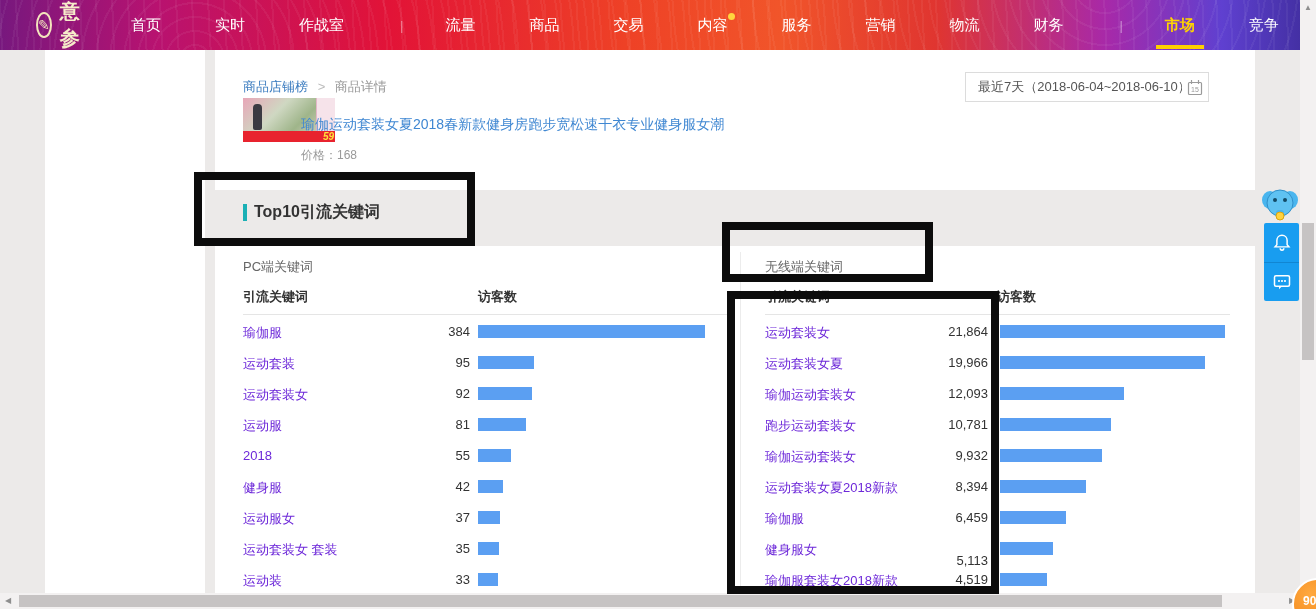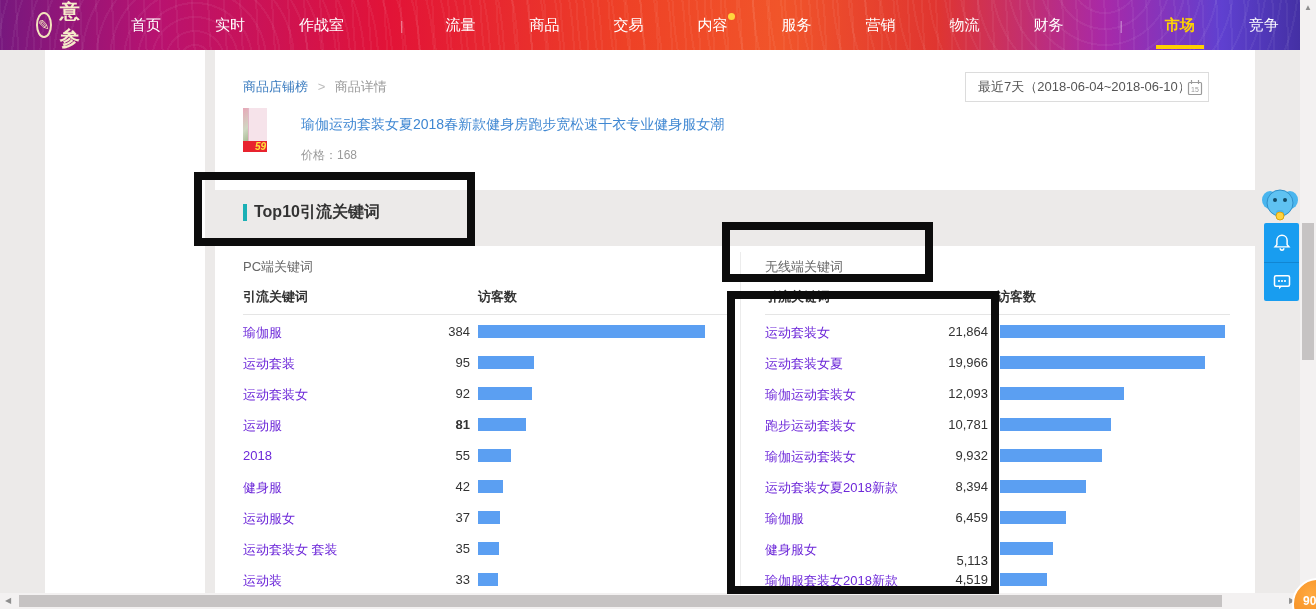--- a/index.html
+++ b/index.html
@@ -28,21 +28,21 @@
   
   .side-col{position:absolute;left:45px;top:50px;width:160px;height:543px;background:#fff;}
   .card1{position:absolute;left:215px;top:50px;width:1040px;height:140px;background:#fff;}
   .card2{position:absolute;left:215px;top:246px;width:1040px;height:418px;background:#fff;}
 
   
   .breadcrumb{position:absolute;left:28px;top:28px;font-size:13px;}
   .bc-link{color:#3a7bbf;cursor:pointer;}
   .bc-sep{color:#bbb;margin:0 6px;}
   .bc-cur{color:#999;}
-  .thumb{position:absolute;left:28px;top:58px;width:24px;height:44px;overflow:hidden;background:linear-gradient(135deg,#e8a6b8 0%,#cfd8c2 35%,#9fb58a 60%,#f3dede 100%);}
+  .thumb{position:absolute;left:28px;top:48px;width:46px;height:44px;overflow:hidden;background:linear-gradient(135deg,#e8a6b8 0%,#cfd8c2 35%,#9fb58a 60%,#f3dede 100%);padding-left:46px;}
   .thumb .panel{position:absolute;right:0;top:0;width:18px;height:34px;background:#f6e3ea;border-left:1px solid #e3b7c8;}
   .thumb .figure{position:absolute;left:10px;top:6px;width:9px;height:26px;background:#3b3a42;border-radius:4px 4px 2px 2px;}
   .thumb .banner{position:absolute;left:0;bottom:0;width:100%;height:11px;background:#e8232e;}
   .thumb .price{position:absolute;right:1px;bottom:0;color:#ffe13a;font-size:10px;font-weight:bold;font-style:italic;line-height:11px;}
   .prod-title{position:absolute;left:86px;top:66px;font-size:14px;color:#3f87d2;cursor:pointer;}
   .prod-price{position:absolute;left:86px;top:97px;font-size:12px;color:#999;}
 
   
   .date-box{position:absolute;left:750px;top:22px;height:28px;line-height:28px;padding:0 12px;border:1px solid #dcdcdc;font-size:13px;color:#555;background:#fff;cursor:pointer;}
   .cal-btn{position:absolute;left:967px;top:22px;width:26px;height:28px;border:1px solid #dcdcdc;border-left:none;background:#fff;display:flex;align-items:center;justify-content:center;cursor:pointer;}
@@ -181,21 +181,21 @@
             <span class="kw-val" style="left: 147px; width: 80px;">95</span>
             <span class="kw-bar" style="left: 235px; width: 56px; background: rgb(91, 159, 242);"></span>
           </div>
           <div class="kw-row">
             <span class="kw-name">运动套装女</span>
             <span class="kw-val" style="left: 147px; width: 80px;">92</span>
             <span class="kw-bar" style="left: 235px; width: 54px; background: rgb(91, 159, 242);"></span>
           </div>
           <div class="kw-row">
             <span class="kw-name">运动服</span>
-            <span class="kw-val" style="left: 147px; width: 80px; font-weight: bold;">81</span>
+            <span class="kw-val" style="left: 147px; width: 80px;">81</span>
             <span class="kw-bar" style="left: 235px; width: 48px; background: rgb(91, 159, 242);"></span>
           </div>
           <div class="kw-row">
             <span class="kw-name">2018</span>
             <span class="kw-val" style="left: 147px; width: 80px;">55</span>
             <span class="kw-bar" style="left: 235px; width: 33px; background: rgb(91, 159, 242);"></span>
           </div>
           <div class="kw-row">
             <span class="kw-name">健身服</span>
             <span class="kw-val" style="left: 147px; width: 80px;">42</span>

